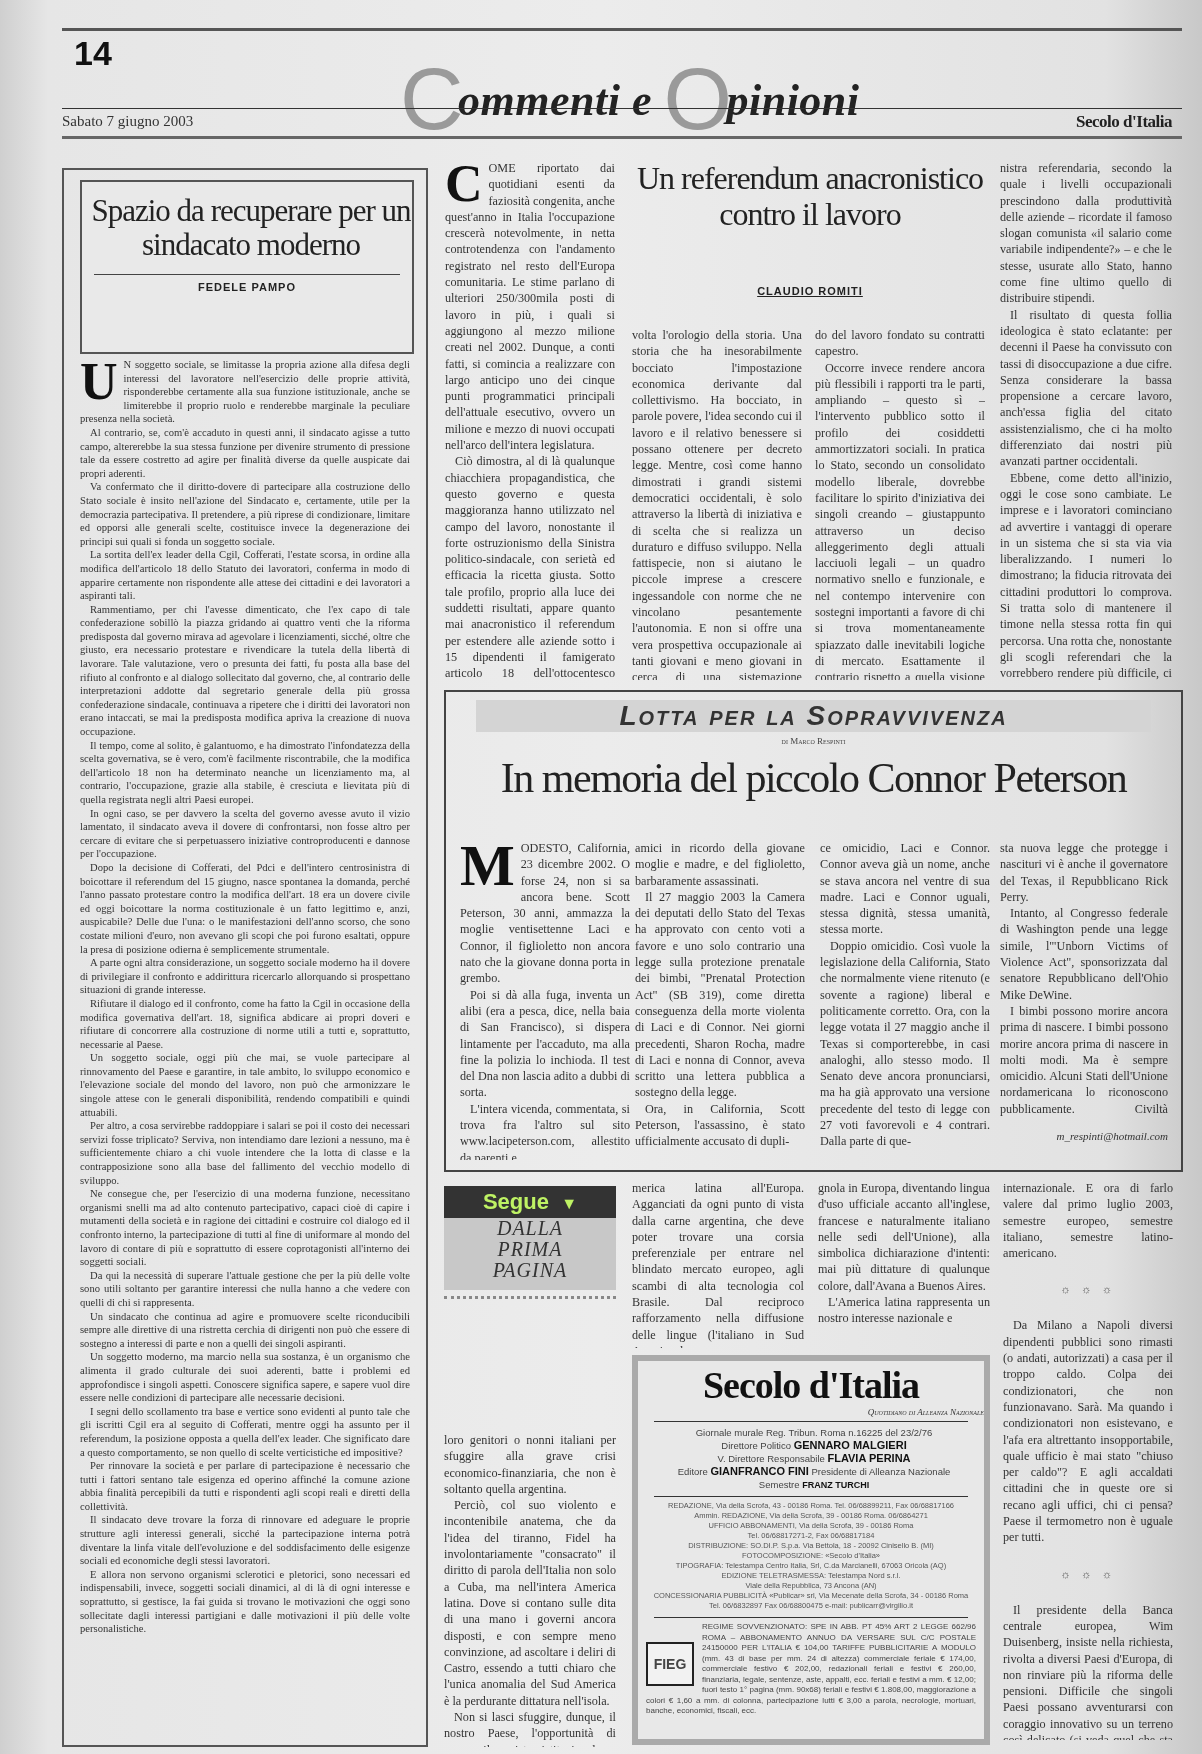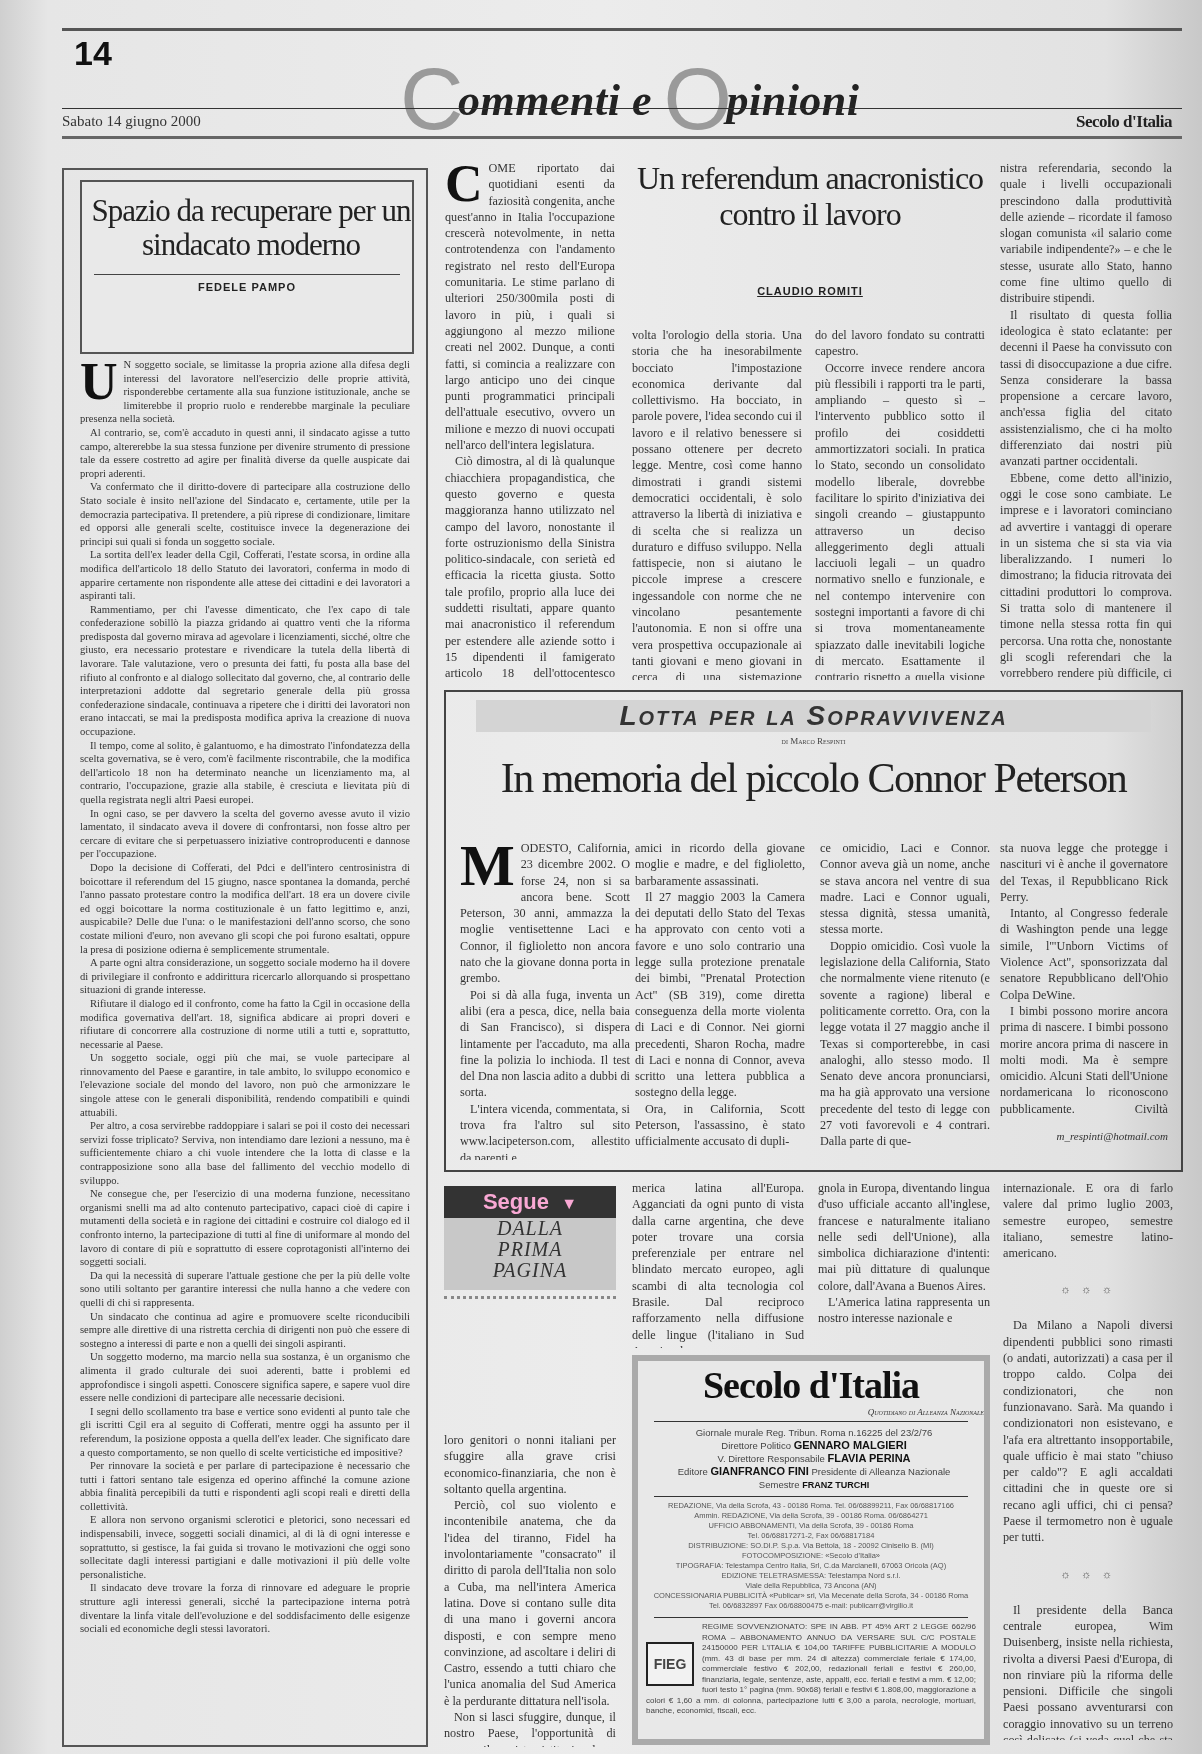--- a/index.html
+++ b/index.html
@@ -12,37 +12,37 @@
   .section-title .big{font:normal 88px "Liberation Sans",sans-serif;color:#9a9a9a;vertical-align:-14px;margin-right:-6px;}
   .date{left:62px;top:113px;font:15px "Liberation Serif",serif;color:#333;}
   .paper-name{right:30px;top:112px;font:bold 17px "Liberation Serif",serif;color:#222;letter-spacing:-0.5px;}
   .body-text{font:12.2px/16.3px "Liberation Serif",serif;color:#333;text-align:justify;overflow:hidden;}
   .body-text p{margin:0;text-indent:10px;}
   .dropcap{float:left;font:bold 52px/44px "Liberation Serif",serif;margin:2px 6px 0 0;color:#111;}
   .hbox{border:2px solid #555;background:#e9e9e9;}
   .head-serif{font-family:"Liberation Serif",serif;color:#222;text-align:center;}
   .byline{font:bold 11px "Liberation Sans",sans-serif;letter-spacing:1px;text-align:center;color:#222;}
   .sep{text-align:center;font:11px "Liberation Serif",serif;color:#555;letter-spacing:4px;}
-  .segue-bar{background:#333;color:#f9a8d4;font:bold 22px "Liberation Sans",sans-serif;text-align:center;}
+  .segue-bar{background:#333;color:#bef264;font:bold 22px "Liberation Sans",sans-serif;text-align:center;}
   .segue-sub{background:#c8c8c8;font:italic 20px/21px "Liberation Serif",serif;text-align:center;color:#333;letter-spacing:1px;}
   .masthead-box{border:6px solid #aaa;background:#e8e8e8;}
   .mh-small{font:9.5px/13px "Liberation Sans",sans-serif;color:#444;text-align:center;padding-left:6px;}
   .mh-small b{font-size:11px;color:#111;}
   .fieg{width:44px;height:40px;border:2px solid #222;font:bold 14px "Liberation Sans",sans-serif;text-align:center;line-height:40px;background:#f2f2f2;}
 </style>
 </head>
 <body>
 
 <div class="page">
 
   <div class="rule" style="left:62px;top:28px;width:1120px;border-top:3px solid #555;"></div>
   <div class="abs pg-num">14</div>
   <div class="abs section-title"><span class="big">C</span><span>ommenti e </span><span class="big">O</span><span>pinioni</span></div>
   <div class="rule" style="left:62px;top:108px;width:1120px;border-top:1px solid #333;"></div>
-  <div class="abs date">Sabato 14 giugno 2000</div>
+  <div class="abs date">Sabato 7 giugno 2003</div>
   <div class="abs paper-name">Secolo d'Italia</div>
   <div class="rule" style="left:62px;top:136px;width:1120px;border-top:3px solid #666;"></div>
 
   <div class="abs" style="left:62px;top:168px;width:362px;height:1575px;border:2px solid #555;"></div>
   <div class="abs hbox" style="left:80px;top:180px;width:330px;height:170px;">
     <div class="head-serif" style="font-size:31px;line-height:34px;margin-top:12px;letter-spacing:-1px;padding-left:8px;">Spazio da recuperare per un sindacato moderno</div>
     <div style="margin:12px 12px 0;border-top:1px solid #444;"></div>
     <div class="byline" style="margin-top:6px;">FEDELE PAMPO</div>
   </div>
   <div class="abs body-text" style="left:80px;top:358px;width:330px;height:1380px;font-size:10.6px;line-height:13.6px;">
@@ -59,22 +59,22 @@
         <p>A parte ogni altra considerazione, un soggetto sociale moderno ha il dovere di privilegiare il confronto e addirittura ricercarlo allorquando si prospettano situazioni di grande interesse.</p>
         <p>Rifiutare il dialogo ed il confronto, come ha fatto la Cgil in occasione della modifica governativa dell'art. 18, significa abdicare ai propri doveri e rifiutare di concorrere alla costruzione di norme utili a tutti e, soprattutto, necessarie al Paese.</p>
         <p>Un soggetto sociale, oggi più che mai, se vuole partecipare al rinnovamento del Paese e garantire, in tale ambito, lo sviluppo economico e l'elevazione sociale del mondo del lavoro, non può che armonizzare le singole attese con le generali disponibilità, rendendo compatibili e quindi attuabili.</p>
         <p>Per altro, a cosa servirebbe raddoppiare i salari se poi il costo dei necessari servizi fosse triplicato? Serviva, non intendiamo dare lezioni a nessuno, ma è sufficientemente chiaro a chi vuole intendere che la lotta di classe e la contrapposizione sono alla base del fallimento del vecchio modello di sviluppo.</p>
         <p>Ne consegue che, per l'esercizio di una moderna funzione, necessitano organismi snelli ma ad alto contenuto partecipativo, capaci cioè di capire i mutamenti della società e in ragione dei cittadini e costruire col dialogo ed il confronto interno, la partecipazione di tutti al fine di uniformare al mondo del lavoro di contare di più e soprattutto di essere coprotagonisti all'interno dei soggetti sociali.</p>
         <p>Da qui la necessità di superare l'attuale gestione che per la più delle volte sono utili soltanto per garantire interessi che nulla hanno a che vedere con quelli di chi si rappresenta.</p>
         <p>Un sindacato che continua ad agire e promuovere scelte riconducibili sempre alle direttive di una ristretta cerchia di dirigenti non può che essere di sostegno a interessi di parte e non a quelli dei singoli aspiranti.</p>
         <p>Un soggetto moderno, ma marcio nella sua sostanza, è un organismo che alimenta il grado culturale dei suoi aderenti, batte i problemi ed approfondisce i singoli aspetti. Conoscere significa sapere, e sapere vuol dire essere nelle condizioni di partecipare alle necessarie decisioni.</p>
         <p>I segni dello scollamento tra base e vertice sono evidenti al punto tale che gli iscritti Cgil era al seguito di Cofferati, mentre oggi ha assunto per il referendum, la posizione opposta a quella dell'ex leader. Che significato dare a questo comportamento, se non quello di scelte verticistiche ed impositive?</p>
         <p>Per rinnovare la società e per parlare di partecipazione è necessario che tutti i fattori sentano tale esigenza ed operino affinché la comune azione abbia finalità percepibili da tutti e rispondenti agli scopi reali e diretti della collettività.</p>
+        <p>Il sindacato deve trovare la forza di rinnovare ed adeguare le proprie strutture agli interessi generali, sicché la partecipazione interna potrà diventare la linfa vitale dell'evoluzione e del soddisfacimento delle esigenze sociali ed economiche degli stessi lavoratori.</p>
         <p>E allora non servono organismi sclerotici e pletorici, sono necessari ed indispensabili, invece, soggetti sociali dinamici, al di là di ogni interesse e soprattutto, si gestisce, la fai guida si trovano le motivazioni che oggi sono sollecitate dagli interessi partigiani e dalle motivazioni il più delle volte personalistiche.</p>
-        <p>Il sindacato deve trovare la forza di rinnovare ed adeguare le proprie strutture agli interessi generali, sicché la partecipazione interna potrà diventare la linfa vitale dell'evoluzione e del soddisfacimento delle esigenze sociali ed economiche degli stessi lavoratori.</p>
       </div>
   </div>
 
   <div class="abs body-text" style="left:445px;top:160px;width:170px;height:520px;">
     <span class="dropcap">C</span>
     <div id="tr-col1">
         <p style="text-indent: 0px;">OME riportato dai quotidiani esenti da faziosità congenita, anche quest'anno in Italia l'occupazione crescerà notevolmente, in netta controtendenza con l'andamento registrato nel resto dell'Europa comunitaria. Le stime parlano di ulteriori 250/300mila posti di lavoro in più, i quali si aggiungono al mezzo milione creati nel 2002. Dunque, a conti fatti, si comincia a realizzare con largo anticipo uno dei cinque punti programmatici principali dell'attuale esecutivo, ovvero un milione e mezzo di nuovi occupati nell'arco dell'intera legislatura.</p>
         <p>Ciò dimostra, al di là qualunque chiacchiera propagandistica, che questo governo e questa maggioranza hanno utilizzato nel campo del lavoro, nonostante il forte ostruzionismo della Sinistra politico-sindacale, con serietà ed efficacia la ricetta giusta. Sotto tale profilo, proprio alla luce dei suddetti risultati, appare quanto mai anacronistico il referendum per estendere alle aziende sotto i 15 dipendenti il famigerato articolo 18 dell'ottocentesco Statuto dei lavoratori. Sarebbe come voler fermare ancora una</p>
       </div>
   </div>
@@ -121,21 +121,21 @@
     </div>
   <div class="abs body-text" style="left:820px;top:840px;width:170px;height:320px;">
       <div id="bx-col3">
         <p style="text-indent: 0px;">ce omicidio, Laci e Connor. Connor aveva già un nome, anche se stava ancora nel ventre di sua madre. Laci e Connor uguali, stessa dignità, stessa umanità, stessa morte.</p>
         <p>Doppio omicidio. Così vuole la legislazione della California, Stato che normalmente viene ritenuto (e sovente a ragione) liberal e politicamente corretto. Ora, con la legge votata il 27 maggio anche il Texas si comporterebbe, in casi analoghi, allo stesso modo. Il Senato deve ancora pronunciarsi, ma ha già approvato una versione precedente del testo di legge con 27 voti favorevoli e 4 contrari. Dalla parte di que-</p>
       </div>
     </div>
   <div class="abs body-text" style="left:1000px;top:840px;width:168px;height:280px;">
       <div id="bx-col4">
         <p style="text-indent: 0px;">sta nuova legge che protegge i nascituri vi è anche il governatore del Texas, il Repubblicano Rick Perry.</p>
-        <p>Intanto, al Congresso federale di Washington pende una legge simile, l'"Unborn Victims of Violence Act", sponsorizzata dal senatore Repubblicano dell'Ohio Colpa DeWine.</p>
+        <p>Intanto, al Congresso federale di Washington pende una legge simile, l'"Unborn Victims of Violence Act", sponsorizzata dal senatore Repubblicano dell'Ohio Mike DeWine.</p>
         <p>I bimbi possono morire ancora prima di nascere. I bimbi possono morire ancora prima di nascere in molti modi. Ma è sempre omicidio. Alcuni Stati dell'Unione nordamericana lo riconoscono pubblicamente. Civiltà statunitense.</p>
       </div>
     </div>
   <div class="abs" style="left:1000px;top:1130px;width:168px;text-align:right;font:italic 11px 'Liberation Serif',serif;color:#333;">m_respinti@hotmail.com</div>
 
   <div class="abs segue-bar" style="left:444px;top:1186px;width:172px;height:32px;line-height:32px;"><span>Segue</span>&nbsp;&nbsp;<span style="font-size:16px;">▼</span></div>
   <div class="abs segue-sub" style="left:444px;top:1218px;width:172px;height:72px;">
     <div>DALLA</div>
     <div>PRIMA</div>
     <div>PAGINA</div>

